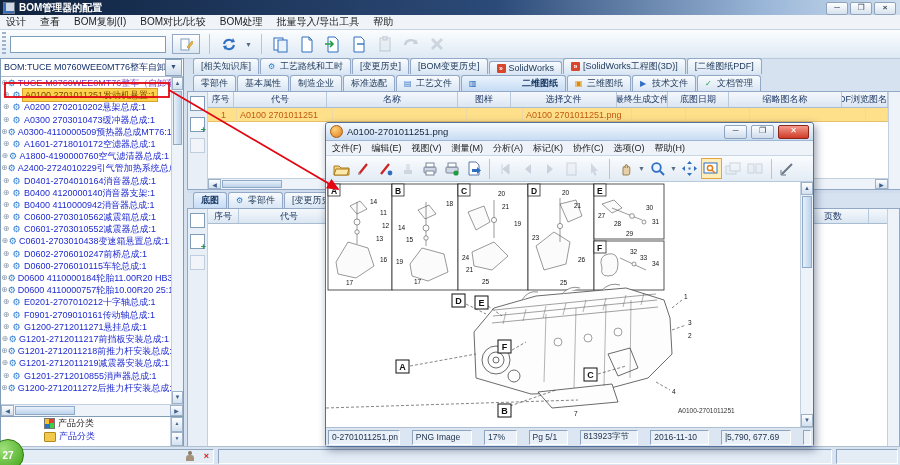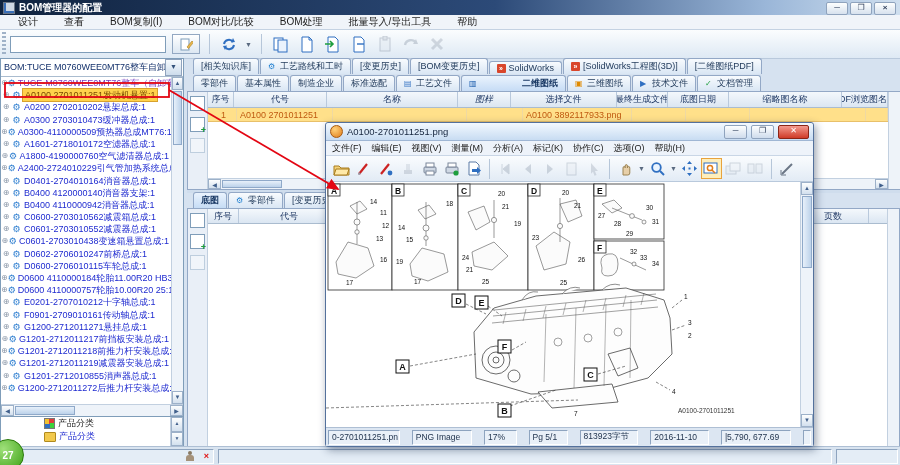--- a/index.html
+++ b/index.html
@@ -10,21 +10,21 @@
   .titlebar{position:absolute;left:0;top:0;right:0;height:15px;
     background:linear-gradient(to right,#10233f,#2c4a78 55%,#9ab6d8 85%,#cfdfef);
     display:flex;align-items:center;padding-left:3px;color:#fff;font-size:10px;font-weight:bold;}
   .app-ico{width:10px;height:10px;margin-right:4px;background:#cfd8e4;border:1px solid #6b7686;
     box-shadow:inset 2px -2px 0 #3a6fb8;}
   .winbtns{position:absolute;right:4px;top:2px;display:flex;gap:2px;}
   .wbtn{width:20px;height:11px;background:linear-gradient(#fdfefe,#d7e2ee);border:1px solid #8fa3bd;
     border-radius:2px;font-size:8px;line-height:9px;text-align:center;color:#31415c;font-weight:bold;}
   .menubar{position:absolute;left:0;top:15px;right:0;height:14px;background:#f0f4f9;
     border-bottom:1px solid #c4d2e2;display:flex;align-items:center;padding-left:6px;gap:14px;font-size:10px;}
-  .menubar span{cursor:default;margin-left:12px;}
+  .menubar span{cursor:default;}
   .toolbar{position:absolute;left:0;top:30px;right:0;height:28px;background:linear-gradient(#fbfdfe,#dee9f4);
     border-bottom:1px solid #b9c9dc;display:flex;align-items:center;gap:6px;padding-left:10px;}
   .grip{position:absolute;left:2px;top:32px;width:4px;height:24px;
     background:repeating-linear-gradient(#9fb2c8 0 2px,transparent 2px 4px);}
   .search-box{width:150px;height:15px;border:1px solid #7f9db9;background:#fff;font-size:9px;padding:0 2px;}
   .tb-btn{height:18px;min-width:26px;border:1px solid #93a8c2;background:linear-gradient(#ffffff,#dce7f2);
     display:flex;align-items:center;justify-content:center;}
   .tb-ico{width:20px;height:20px;display:flex;align-items:center;justify-content:center;}
   .tb-ico.dis{opacity:.38;}
   .tb-sep{width:1px;height:20px;background:#b6c6d9;margin:0 3px;}
@@ -86,21 +86,21 @@
   .upper{height:97px;display:flex;border:1px solid #93a8c6;border-right:none;background:#fff;}
   .gutter{width:19px;background:#e9eff7;border-right:1px solid #c2d0e0;display:flex;flex-direction:column;gap:6px;padding-top:4px;align-items:center;}
   .g-ico{width:13px;height:13px;border:1px solid #7f9db9;background:#fff;position:relative;}
   .g-ico.plus::after{content:"+";position:absolute;right:-2px;bottom:-4px;color:#1e9e3e;font-weight:bold;font-size:9px;}
   .g-ico.dis{opacity:.4;}
   .tblarea{flex:1;display:flex;flex-direction:column;overflow:hidden;}
   .thead{display:flex;height:15px;background:linear-gradient(#f4f8fc,#dbe6f2);border-bottom:1px solid #aabccf;}
   .th{border-right:1px solid #b9c9dc;font-size:9px;color:#1f3864;display:flex;align-items:center;justify-content:center;overflow:hidden;white-space:nowrap;}
   .tr1{display:flex;height:13px;background:#ffe08a;border-bottom:1px solid #e8c06a;}
   .td{border-right:1px solid #efd9a2;font-size:9px;color:#c05a11;display:flex;align-items:center;padding-left:3px;overflow:hidden;white-space:nowrap;}
-  .c0{width:25px;justify-content:center;} .c1{width:92px;} .c2{width:130px;} .c3{width:52px;font-style:italic;}
+  .c0{width:25px;justify-content:center;} .c1{width:92px;} .c2{width:130px;} .c3{width:52px;}
   .c4{width:105px;} .c5{width:50px;} .c6{width:60px;} .c7{width:112px;} .c8{flex:1;}
   .tbody-empty{flex:1;background:#fff;}
   .uh-scroll{height:10px;}
   .uvscroll{width:11px;background:#eef3f9;border-left:1px solid #c2d0e0;}
   
   .splitter{height:3px;background:#cfdded;}
   .lowtabs{height:15px;}
   .lower{flex:1;display:flex;border:1px solid #93a8c6;background:#fff;overflow:hidden;}
   .lower .cols{flex:1;display:flex;flex-direction:column;}
   .lhead{display:flex;height:14px;background:linear-gradient(#f4f8fc,#dbe6f2);border-bottom:1px solid #aabccf;}
@@ -532,21 +532,21 @@
           <span class="th c5">最终生成文件</span>
           <span class="th c6">底图日期</span>
           <span class="th c7">缩略图名称</span>
           <span class="th c8">PDF浏览图名称</span>
         </div>
         <div class="tr1">
           <span class="td c0">1</span>
           <span class="td c1">A0100 2701011251</span>
           <span class="td c2"></span>
           <span class="td c3"></span>
-          <span class="td c4">A0100 3892117933.png</span>
+          <span class="td c4">A0100 2701011251.png</span>
           <span class="td c5"></span>
           <span class="td c6"></span>
           <span class="td c7"></span>
           <span class="td c8"></span>
         </div>
         <div class="tbody-empty"></div>
         <div class="hscroll uh-scroll">
           <div class="arr">◀</div>
           <div class="thumb"></div>
           <div class="sp"></div>

